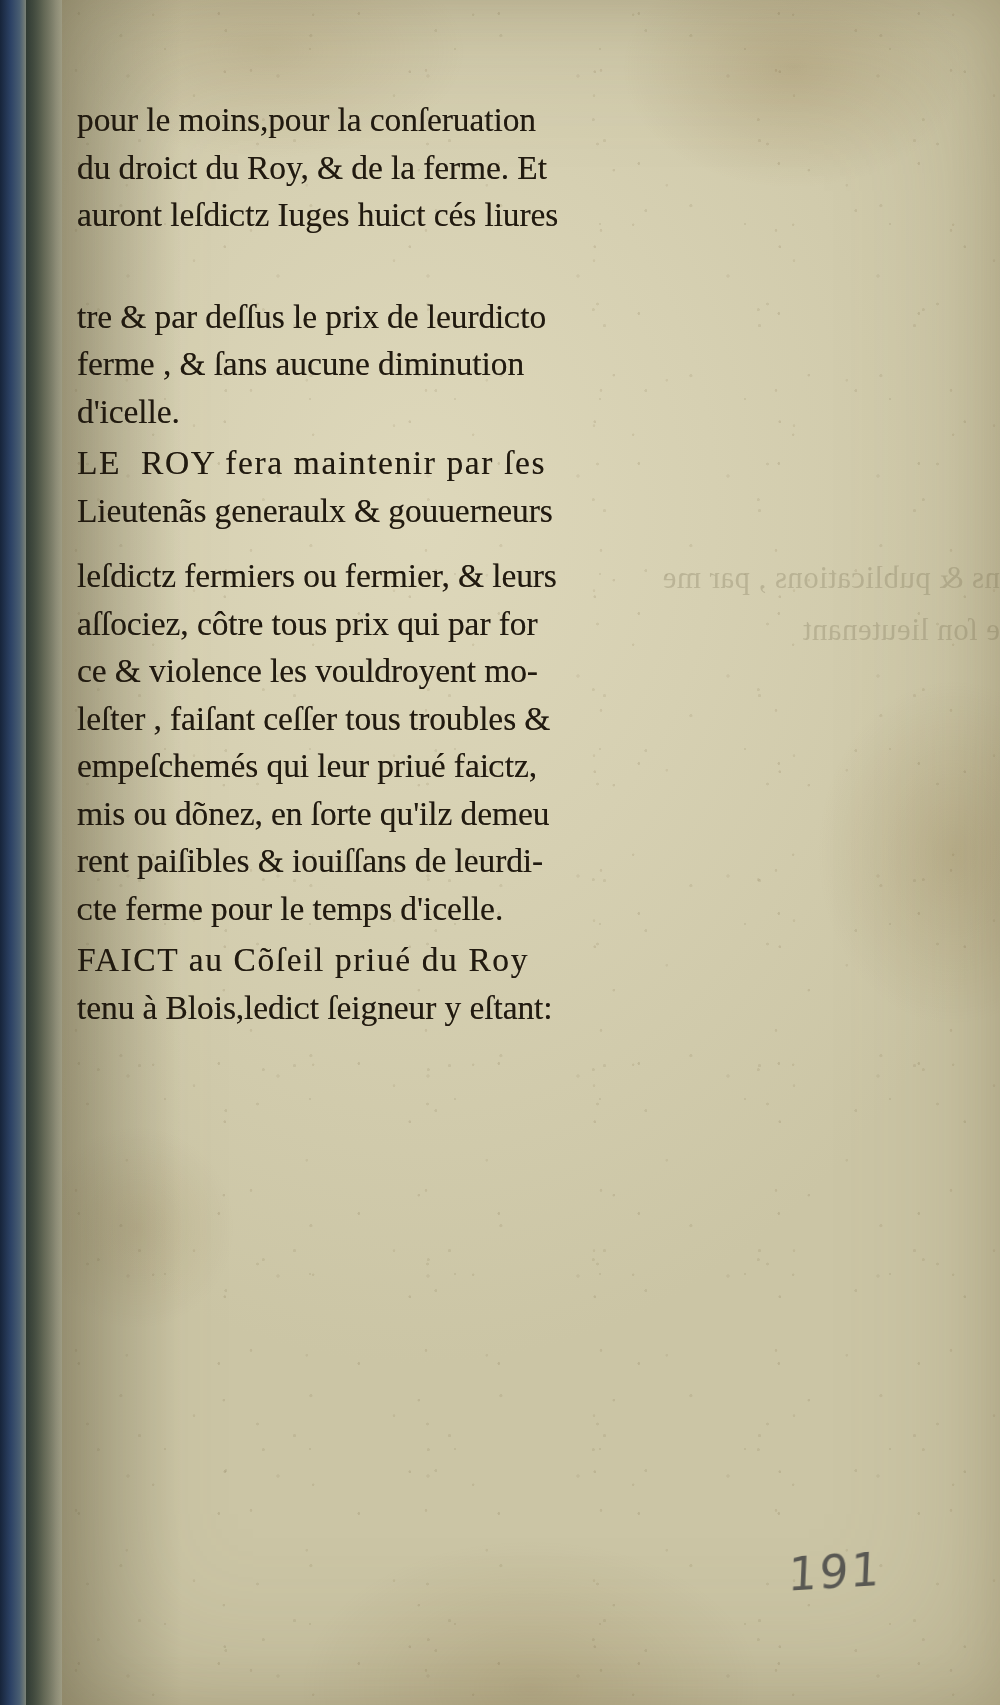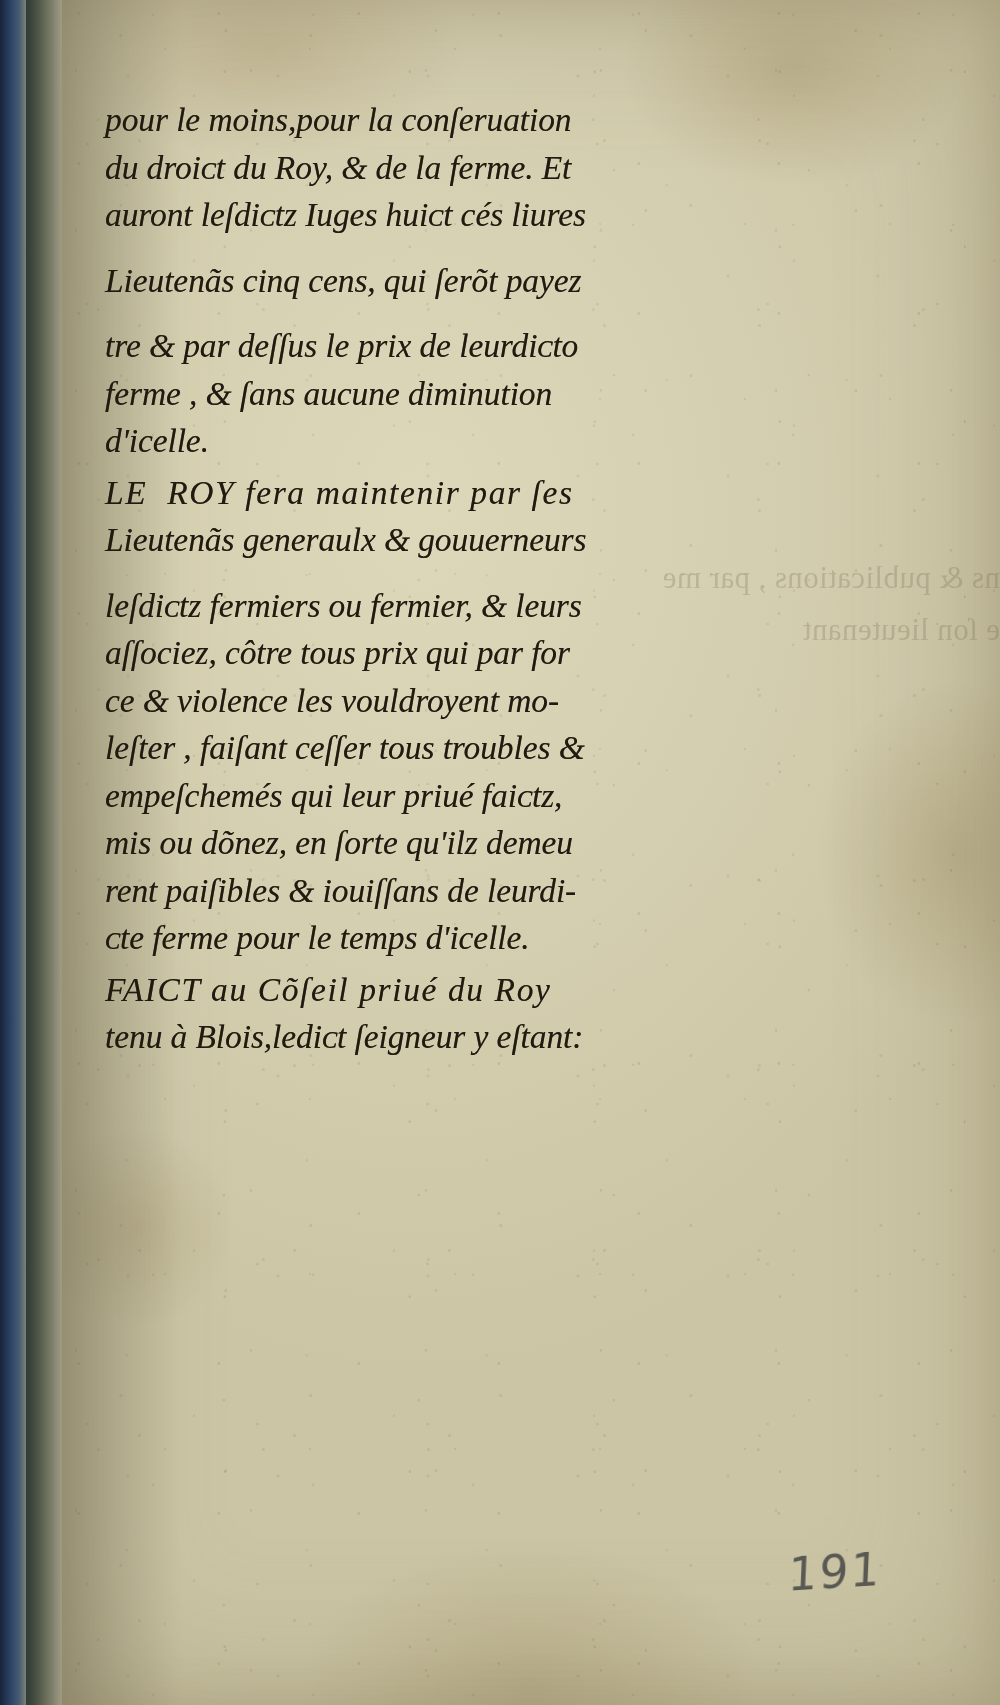--- a/index.html
+++ b/index.html
@@ -113,24 +113,23 @@
     letter-spacing: .4px;
     white-space: nowrap;
     pointer-events: none;
     filter: blur(.7px);
     font-family: "Liberation Serif", serif;
   }
 
   
   .textblock {
     position: absolute;
-    left: 105px;
+    left: 77px;
     top: 96px;
     width: 712px;
-    font-style: italic;
   }
 
   .para { margin: 0 0 4px 0; }
 
   .line {
     color: #211a10;
     font-size: 33.5px;
     line-height: 47.5px;
     letter-spacing: -0.1px;
     white-space: pre;
@@ -195,21 +194,21 @@
 
   <div class="gutter-shade"></div>
 
   <div class="textblock">
 
     <p class="para">
       <span class="line">pour le moins,pour la conſeruation</span><br>
       <span class="line">du droiᴄt du Roy, &amp; de la ferme. Et</span><br>
       <span class="line">auront leſdiᴄtz Iuges huiᴄt cés liures</span><br>
       <br>
-      <span class="line">Lieutenãs cinq cens, qui ſerõt payez</span><br>
+      <br>
       <br>
       <span class="line">tre &amp; par deſſus le prix de leurdiᴄto</span><br>
       <span class="line">ferme , &amp; ſans aucune diminution</span><br>
       <span class="line">d'icelle.</span>
     </p>
 
     <p class="para">
       <span class="line indent caps">LE  ROY fera maintenir par ſes</span><br>
       <span class="line">Lieutenãs generaulx &amp; gouuerneurs</span><br>
       <br>

